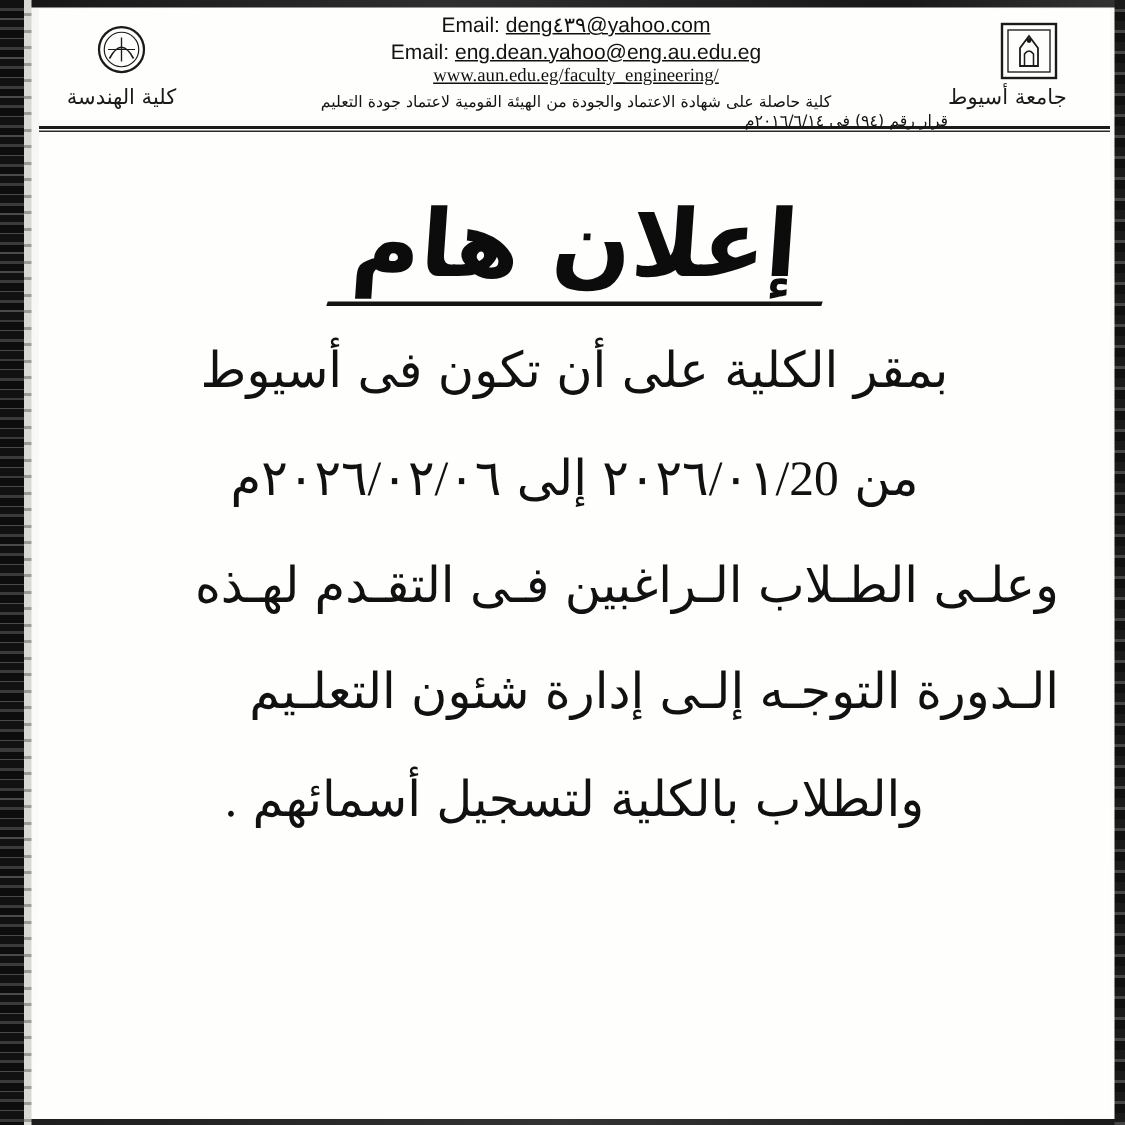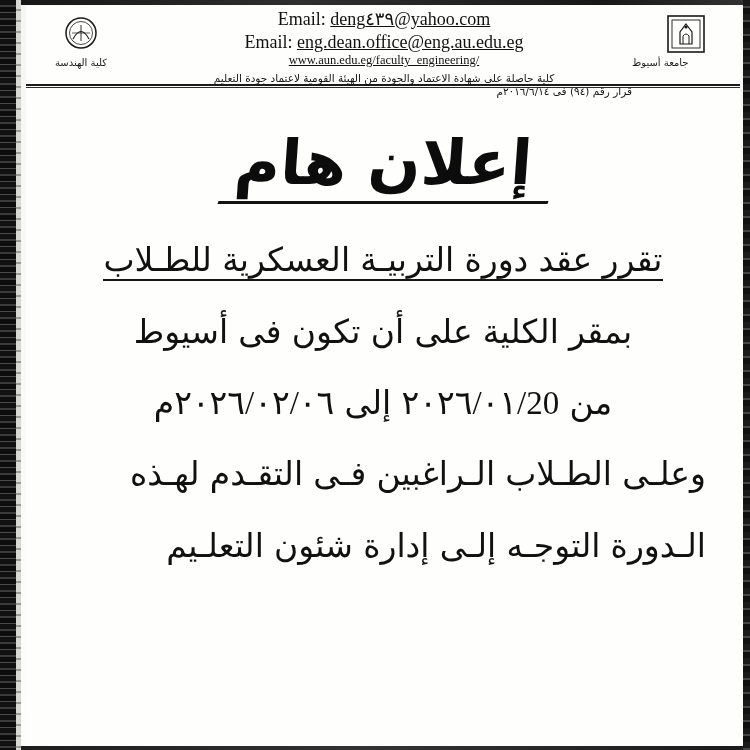--- a/index.html
+++ b/index.html
@@ -112,36 +112,36 @@
     text-align: center;
     direction: rtl;
   }
   .logo-mark {
     width: 44px;
     height: 44px;
     margin: 0 auto 1px auto;
     display: block;
   }
   .logo-caption {
-    font-size: 10px;
+    font-size: 14px;
     font-family: "DejaVu Sans", sans-serif;
     letter-spacing: 0;
     color: #1a1a1a;
     white-space: nowrap;
   }
 
   .header-center {
     flex: 1;
     text-align: center;
     padding-top: 2px;
     line-height: 1.25;
   }
   .hdr-email {
-    font-family: Liberation Serif, serif;
-    font-size: 18px;
+    font-family: Liberation Sans, sans-serif;
+    font-size: 14px;
     direction: ltr;
     color: #111;
   }
   .hdr-email .lnk {
     text-decoration: underline;
     color: #111;
   }
   .hdr-url {
     font-family: "Liberation Serif", serif;
     font-size: 12.5px;
@@ -245,21 +245,21 @@
         <div class="logo-caption">جامعة أسيوط</div>
       </div>
 
       <div class="header-center">
         <div class="hdr-email">
           <span>Email:</span>
           <span class="lnk">deng٤٣٩@yahoo.com</span>
         </div>
         <div class="hdr-email">
           <span>Email:</span>
-          <span class="lnk">eng.dean.office@eng.au.edu.eg</span>
+          <span class="lnk">eng.dean.yahoo@eng.au.edu.eg</span>
         </div>
         <div class="hdr-url">www.aun.edu.eg/faculty_engineering/</div>
         <div class="hdr-ar">كلية حاصلة على شهادة الاعتماد والجودة من الهيئة القومية لاعتماد جودة التعليم</div>
         <div class="hdr-ar2">قرار رقم (٩٤) فى ٢٠١٦/٦/١٤م</div>
       </div>
 
       <div class="logo-left">
         <svg class="logo-mark" viewBox="0 0 44 44">
           <circle cx="22" cy="21" r="15" fill="none" stroke="#1a1a1a" stroke-width="1.5"></circle>
           <circle cx="22" cy="21" r="11.5" fill="none" stroke="#1a1a1a" stroke-width="0.8"></circle>
@@ -271,28 +271,26 @@
       </div>
     </div>
 
     <div class="body-area">
 
       <div>
         <div class="title">إعلان هام</div>
         <div class="title-underline"></div>
       </div>
 
-      <p class="para first">
-        <span class="u">تقرر عقد دورة التربيـة العسكرية للطـلاب</span>
-      </p>
 
       <p class="para">بمقر الكلية على أن تكون فى أسيوط</p>
 
       <p class="para dates">من ٢٠٢٦/٠١/20 إلى ٢٠٢٦/٠٢/٠٦م</p>
 
       <p class="para spaced">وعلـى الطـلاب الـراغبين فـى التقـدم لهـذه</p>
 
       <p class="para spaced">الـدورة التوجـه إلـى إدارة شئون التعلـيم</p>
 
+      <p class="para">والطلاب بالكلية لتسجيل أسمائهم .</p>
 
     </div>
   </div>
 </div>
 
 </body></html>

